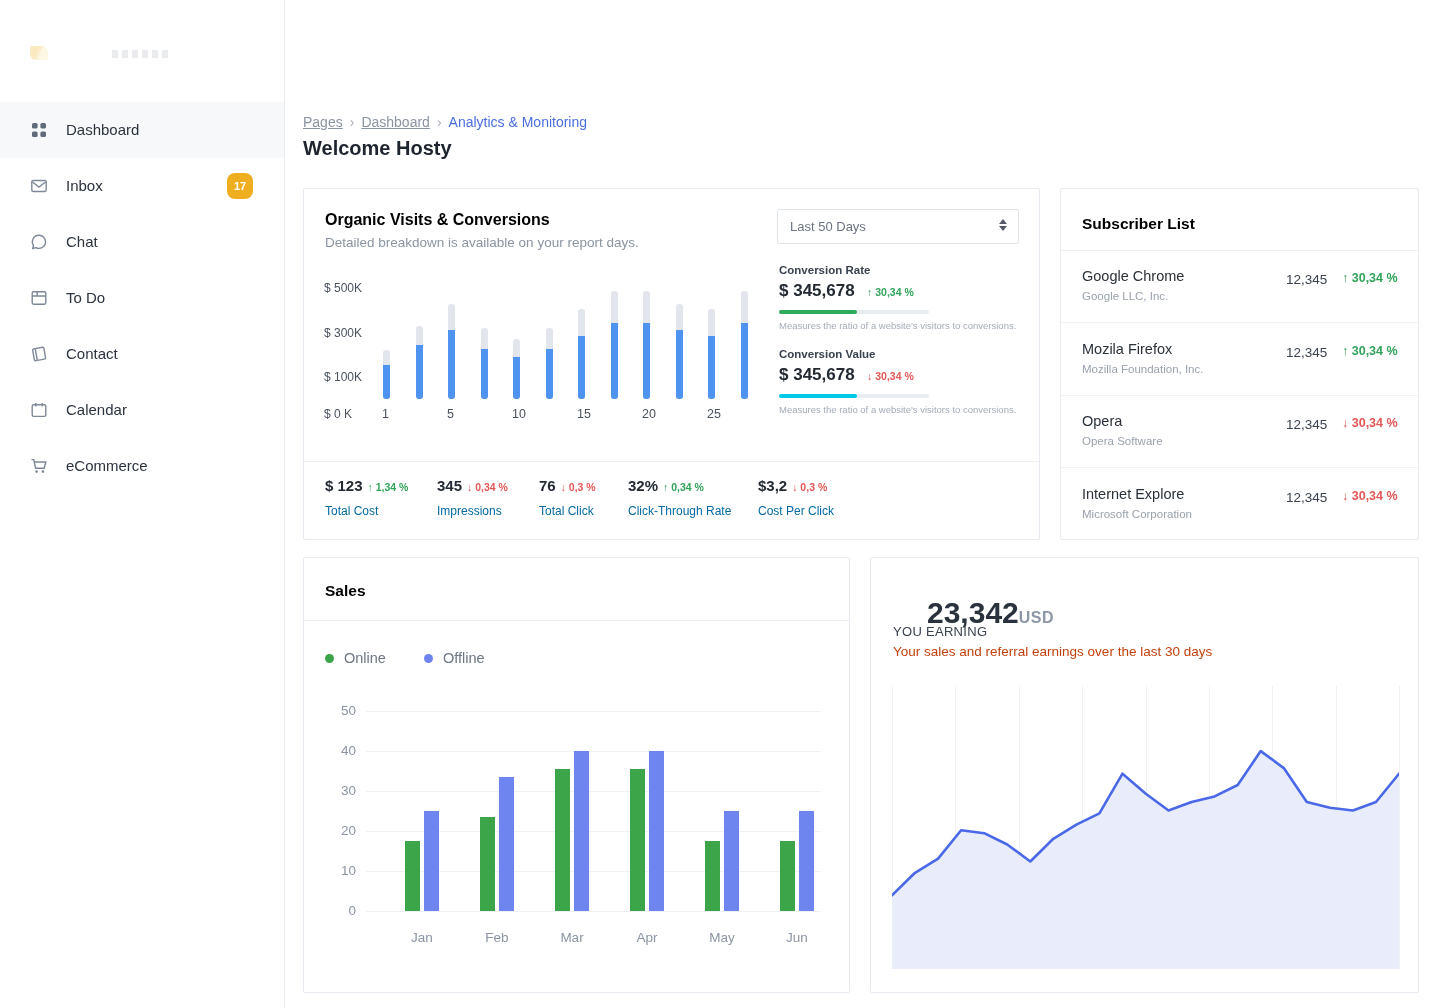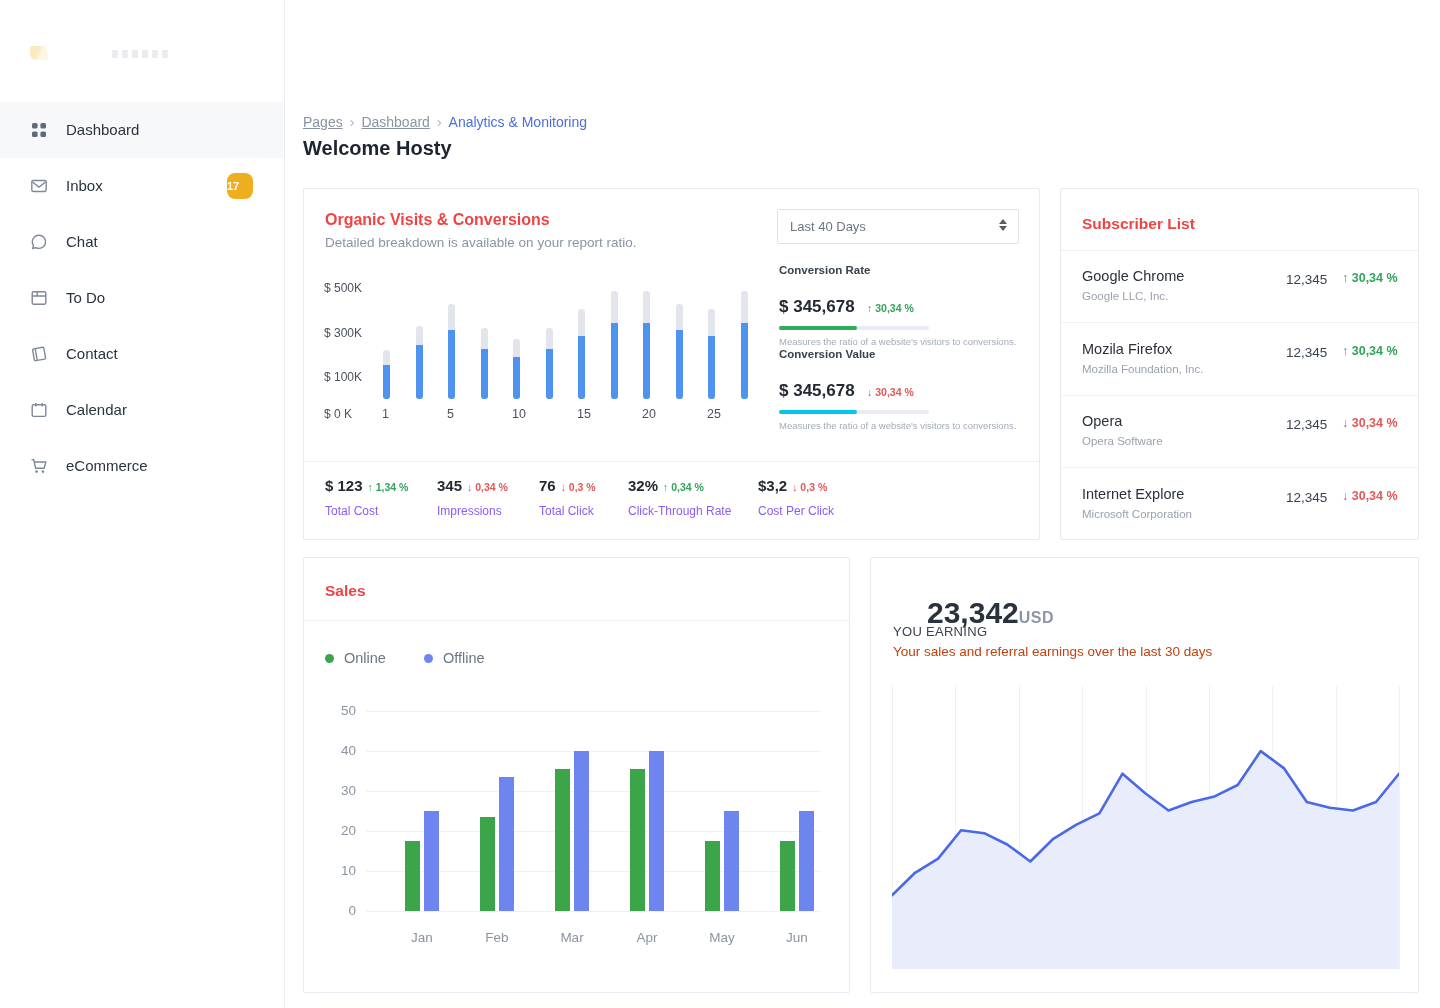--- a/index.html
+++ b/index.html
@@ -26,70 +26,70 @@
   #bell-dot { position:absolute; left:0px; top:-1px; width:9px; height:9px; border-radius:50%; background:#d92b2b; }
   #avatar { left:1387px; top:22px; width:36px; height:36px; border-radius:50%; cursor:pointer;
             background:radial-gradient(circle at 62% 38%, #b9834a 0 26%, #6b4a25 40%, #23222a 68%, #101218 100%); }
 
   
   .side-item { position:absolute; left:0; width:284px; height:56px; cursor:pointer; }
   .side-item .ic { position:absolute; left:30px; top:19px; }
   .side-item .lbl { position:absolute; left:66px; top:19px; font-size:15px; color:#2b333f; }
   .side-item.active { background:#f7f8fa; }
   .side-badge { position:absolute; left:227px; top:15px; width:26px; height:26px; border-radius:8px; background:#efae20;
-                color:#fff; font-size:11px; font-weight:bold; text-align:left; line-height:26px; }
+                color:#fff; font-size:11px; font-weight:bold; text-align:center; line-height:26px; }
 
   
   #breadcrumb { left:303px; top:114px; font-size:14px; color:#8a93a2; }
   #breadcrumb .sep { margin:0 7px; color:#aab1bd; }
   #breadcrumb .crumb { cursor:pointer;text-decoration:underline; }
   #breadcrumb .current { color:#4a6ee0; cursor:pointer; }
   #page-title { left:303px; top:137px; font-size:20px; font-weight:bold; color:#1f2530; }
 
   
   .card { position:absolute; background:#fff; border:1px solid #e7eaf0; border-radius:2px; }
   #organic-card   { left:303px;  top:188px; width:737px; height:352px; }
   #subscriber-card{ left:1060px; top:188px; width:359px; height:352px; }
   #sales-card     { left:303px;  top:557px; width:547px; height:436px; }
   #earnings-card  { left:870px;  top:557px; width:549px; height:436px; }
 
-  .card-title { position:absolute; font-size:16px; font-weight:bold; color:#ef4444; }
+  .card-title { position:absolute; font-size:16px; font-weight:bold; color:#000000; }
   #organic-title { left:21px; top:22px; }
   #organic-sub { position:absolute; left:21px; top:46px; font-size:13.5px; color:#8b94a3; }
 
   .range-select { position:absolute; right:20px; top:20px; width:242px; height:35px; border:1px solid #dfe3ea; border-radius:2px;
                   background:#fff; cursor:pointer; }
   .range-select .val { position:absolute; left:12px; top:9px; font-size:13px; color:#6c7584; }
   .range-select .arrows { position:absolute; right:11px; top:9px; display:flex; flex-direction:column; gap:2px; }
   .range-select .arrows i { width:0; height:0; border-left:4px solid transparent; border-right:4px solid transparent; }
   .range-select .arrows i.up { border-bottom:5px solid #555c68; }
   .range-select .arrows i.dn { border-top:5px solid #555c68; }
 
   
   #org-plot { position:absolute; left:79px; top:95px; width:365px; height:115px; }
   .org-bar { position:absolute; bottom:0; width:7px; background:#e2e6ec; border-radius:3px; }
   .org-bar .fill { position:absolute; bottom:0; left:0; width:7px; background:#4e93f0; border-radius:0 0 3px 3px; }
   .org-ylab { position:absolute; left:20px; font-size:12px; color:#4a5260; }
   .org-xlab { position:absolute; top:218px; font-size:12.5px; color:#4a5260; }
 
   .conv-block { position:absolute; left:475px; width:242px; }
   .conv-label { font-size:11.5px; font-weight:bold; color:#39424f; }
-  .conv-row { margin-top:21px; }
+  .conv-row { margin-top:5px; }
   .conv-value { font-size:17px; font-weight:bold; color:#232a33; }
   .conv-delta { font-size:10.5px; font-weight:bold; margin-left:8px; }
   .conv-track { margin-top:9px; width:150px; height:4px; background:#e9ecf0; border-radius:2px; }
   .conv-fill { height:4px; border-radius:2px; }
   .conv-desc { margin-top:6px; font-size:9.5px; color:#a3abb8; }
   .up { color:#31a35a; } .down { color:#e45757; }
 
   #org-divider { position:absolute; left:0; top:272px; width:735px; height:1px; background:#edeff3; }
   .stat { position:absolute; top:288px; }
   .stat .v { font-size:15px; font-weight:bold; color:#232a33; }
   .stat .d { font-size:10.5px; font-weight:bold; margin-left:5px; }
-  .stat .l { margin-top:9px; font-size:12px; color:#8b5cf6; }
+  .stat .l { margin-top:9px; font-size:12px; color:#0369a1; }
 
   
   #subscriber-title { left:21px; top:26px; font-size:15.5px; }
   #sub-divider { position:absolute; left:0; top:61px; width:357px; height:1px; background:#edeff3; }
   .sub-row { position:absolute; left:0; width:357px; height:72px; border-bottom:1px solid #f0f2f5; }
   .sub-row:last-child { border-bottom:none; }
   .sub-name { position:absolute; left:21px; top:17px; font-size:14.5px; font-weight:500; color:#2a313b; }
   .sub-co   { position:absolute; left:21px; top:39px; font-size:11.5px; color:#9aa2af; }
   .sub-count{ position:absolute; left:225px; top:21px; font-size:13.5px; color:#39424f; }
   .sub-delta{ position:absolute; left:281px; top:20px; font-size:12.5px; font-weight:bold; }
@@ -182,24 +182,24 @@
         </div>
       </nav>
   </aside>
 
   <main>
     <div id="breadcrumb" class="abs"><span class="crumb">Pages</span><span class="sep">›</span><span class="crumb">Dashboard</span><span class="sep">›</span><span class="current">Analytics &amp; Monitoring</span></div>
     <h1 id="page-title" class="abs">Welcome Hosty</h1>
 
     <section id="organic-card" class="card">
       <h2 id="organic-title" class="card-title">Organic Visits &amp; Conversions</h2>
-      <div id="organic-sub">Detailed breakdown is available on your report ratio.</div>
+      <div id="organic-sub">Detailed breakdown is available on your report days.</div>
 
       <div class="range-select">
-        <span class="val">Last 40 Days</span>
+        <span class="val">Last 50 Days</span>
         <span class="arrows">
             <i class="up"></i>
             <i class="dn"></i>
           </span>
       </div>
 
       <div id="org-ylabels"></div>
       <div id="org-plot">
           <div class="org-bar" style="left: 0px; height: 49px; background: rgb(226, 230, 236);">
             <div class="fill" style="height: 34px; background: rgb(78, 147, 240);"></div>

